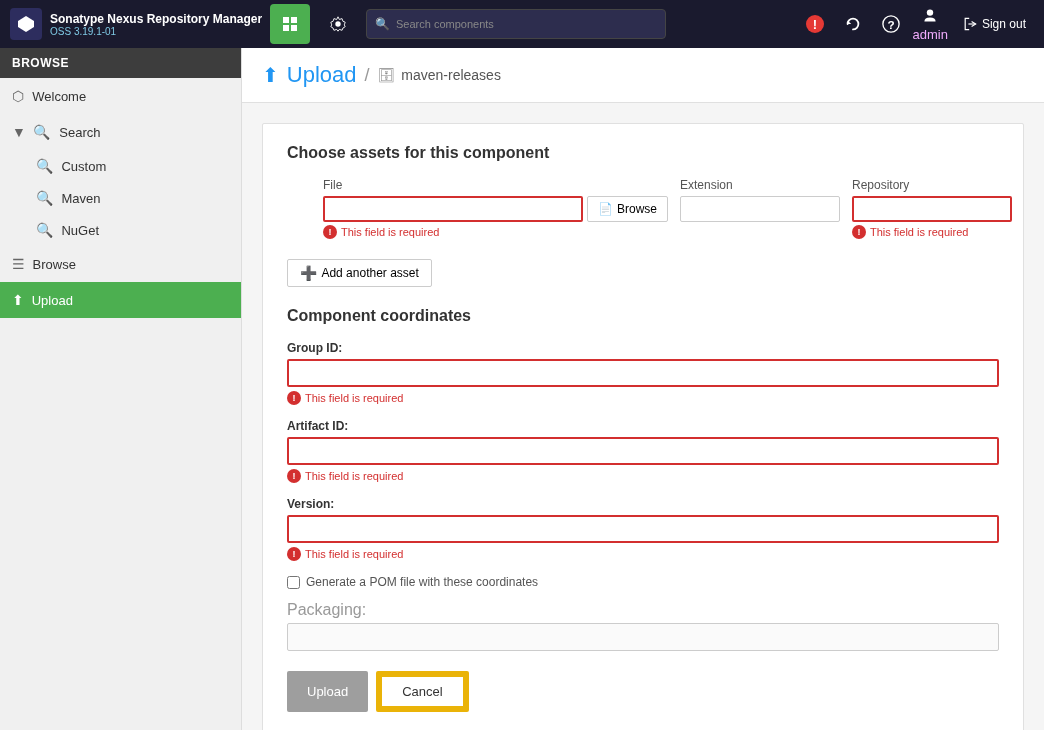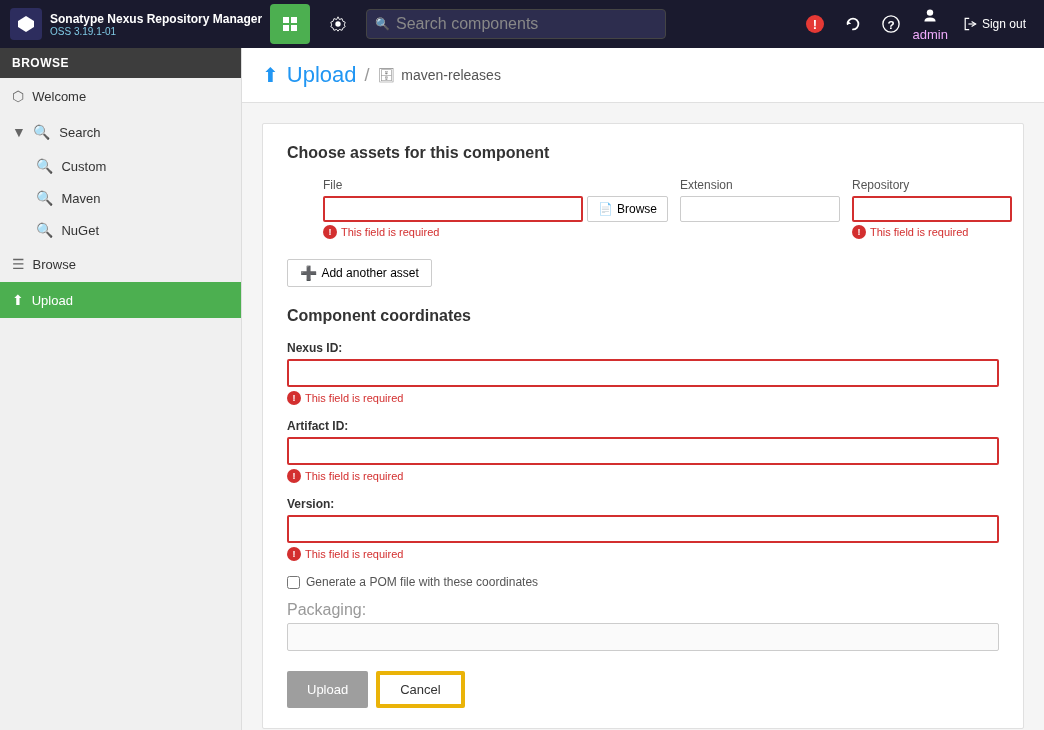--- a/index.html
+++ b/index.html
@@ -59,21 +59,21 @@
       align-items: center;
       padding: 0 8px;
       gap: 6px;
       color: #aaa;
     }
     .search-bar input {
       background: transparent;
       border: none;
       outline: none;
       color: #ccc;
-      font-size: 16px;
+      font-size: 11px;
       width: 100%;
     }
     .search-bar input::placeholder { color: #888; }
 
     .nav-right {
       display: flex;
       align-items: center;
       gap: 6px;
       margin-left: auto;
     }
@@ -356,21 +356,21 @@
       color: white;
       border: none;
       border-radius: 2px;
       cursor: pointer;
       font-size: 13px;
     }
     .btn-cancel {
       padding: 7px 20px;
       background: white;
       color: #333;
-      border: 4px solid #eab308;
+      border: 6px solid #eab308;
       border-radius: 2px;
       cursor: pointer;
       font-size: 13px;
     }
   </style>
 </head>
 <body>
 
 <div class="navbar">
   <div class="navbar-brand">
@@ -536,21 +536,21 @@
 
       <button class="add-asset-btn">
         <span style="font-size:14px;color:#2196f3;">➕</span>
         <span>Add another asset</span>
       </button>
 
       
       <div class="coords-title">Component coordinates</div>
 
       <div class="form-field">
-        <div class="form-field-label">Nexus ID:</div>
+        <div class="form-field-label">Group ID:</div>
         <input type="text" class="full-input" style="">
         <div class="error-msg" style="margin-top:4px;">
           <div class="error-icon">!</div>
           <span>This field is required</span>
         </div>
       </div>
 
       <div class="form-field">
         <div class="form-field-label">Artifact ID:</div>
         <input type="text" class="full-input" style="">

